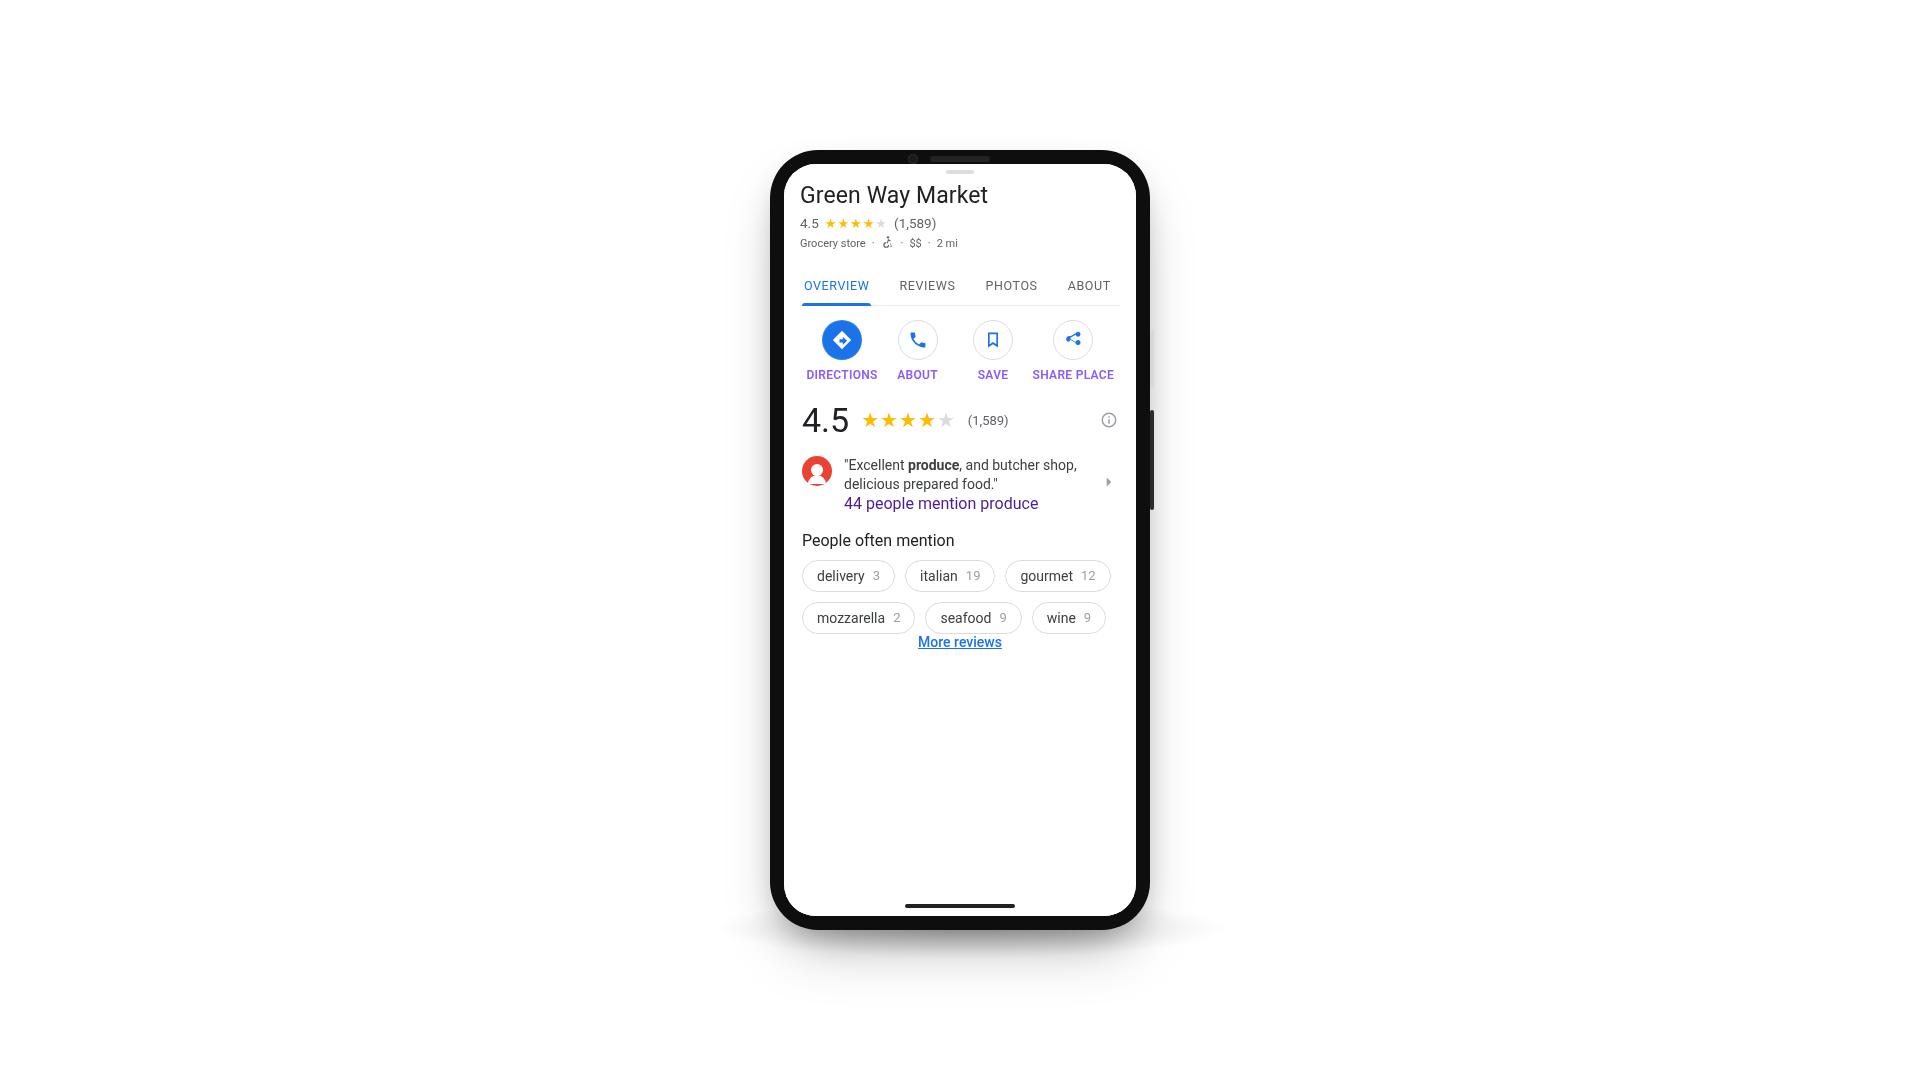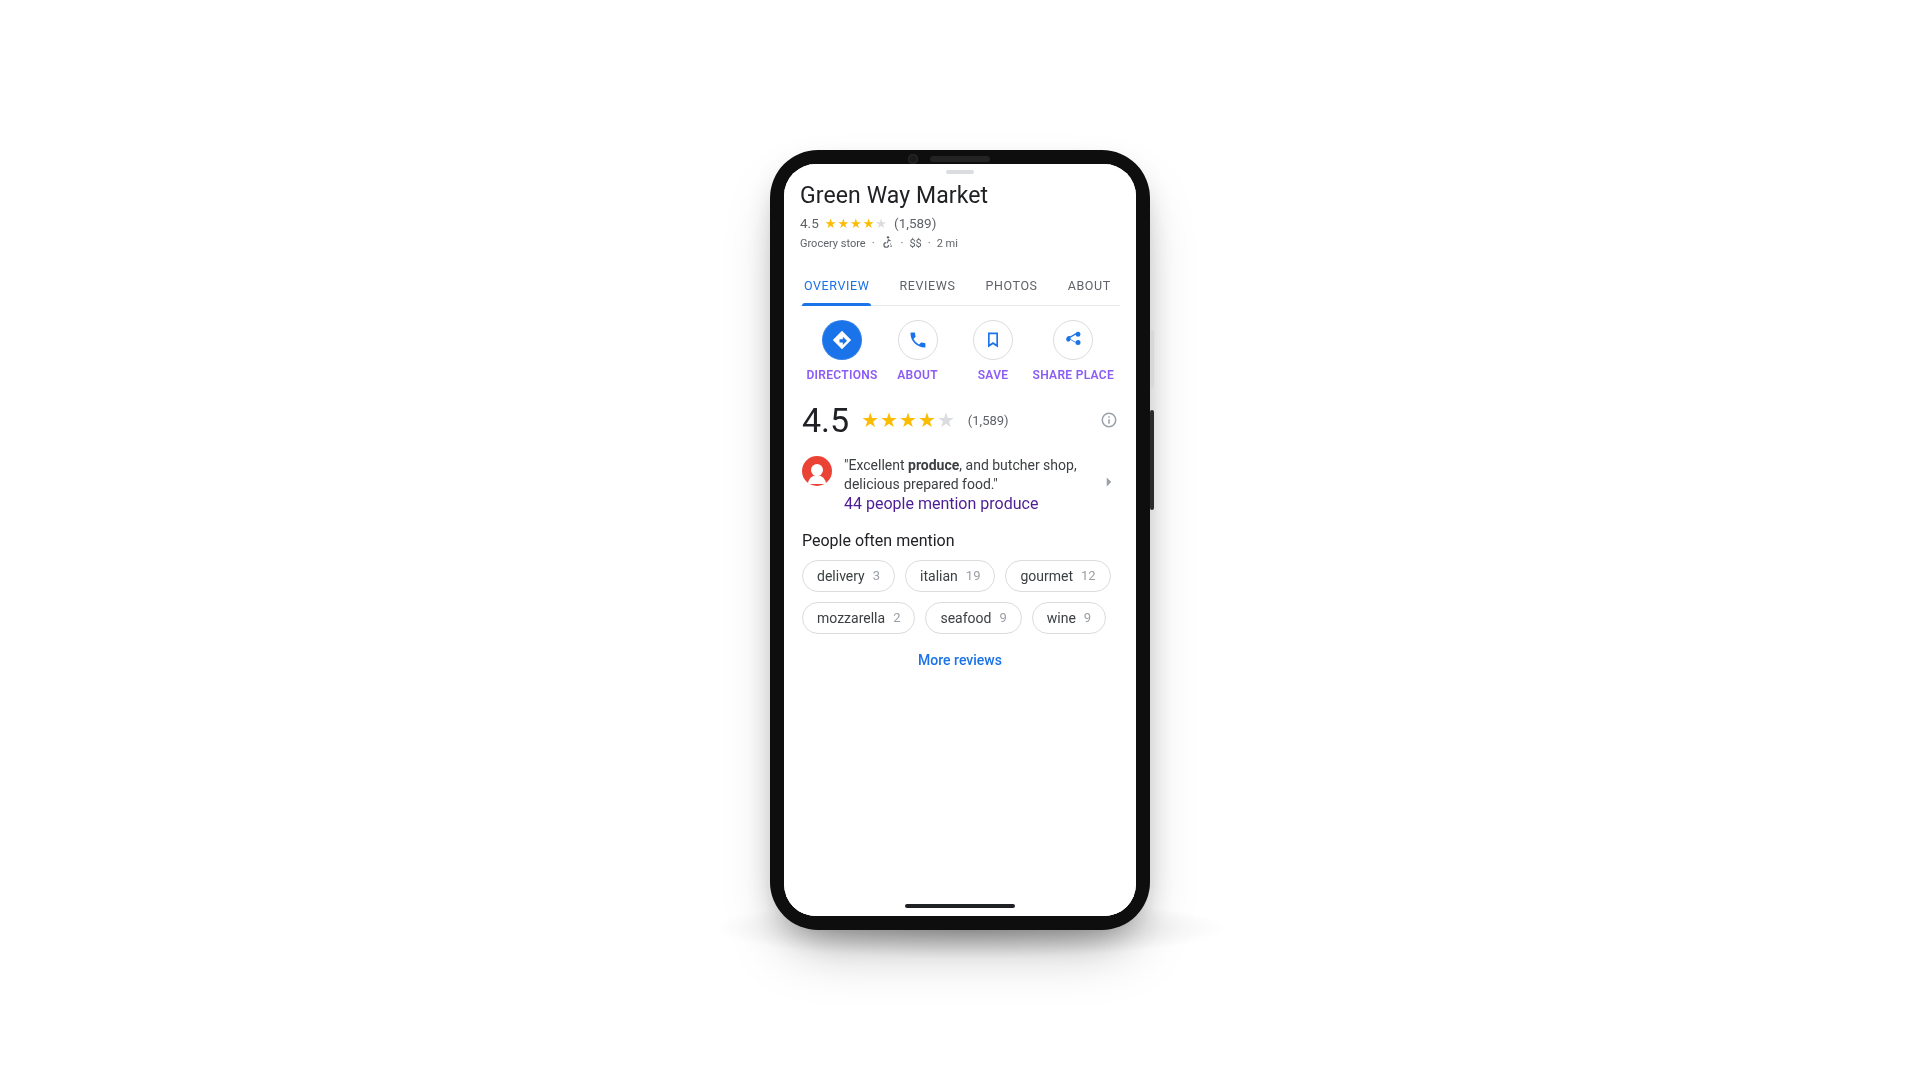--- a/index.html
+++ b/index.html
@@ -198,21 +198,21 @@
   .mention-h{font-size:16px;color:#202124;margin:12px 2px 10px;}
   .chips{display:flex;flex-wrap:wrap;gap:10px;padding:0 2px;}
   .chip{
     border:1px solid #dadce0;border-radius:18px;
     padding:7px 14px;font-size:14px;color:#3c4043;
     display:flex;align-items:center;gap:8px;
   }
   .chip .cnt{color:#9aa0a6;font-size:13px;}
   .more-reviews{
     text-align:center;color:#1a73e8;font-size:14px;font-weight:500;
-    margin-top:18px;
+    text-decoration:underline;
   }
   
   .navbar{
     position:absolute;left:0;right:0;bottom:0;height:20px;
     display:flex;align-items:center;justify-content:center;
     background:#fff;
   }
   .nav-pill{width:110px;height:4px;border-radius:2px;background:#202124;}
 </style>
 </head>

